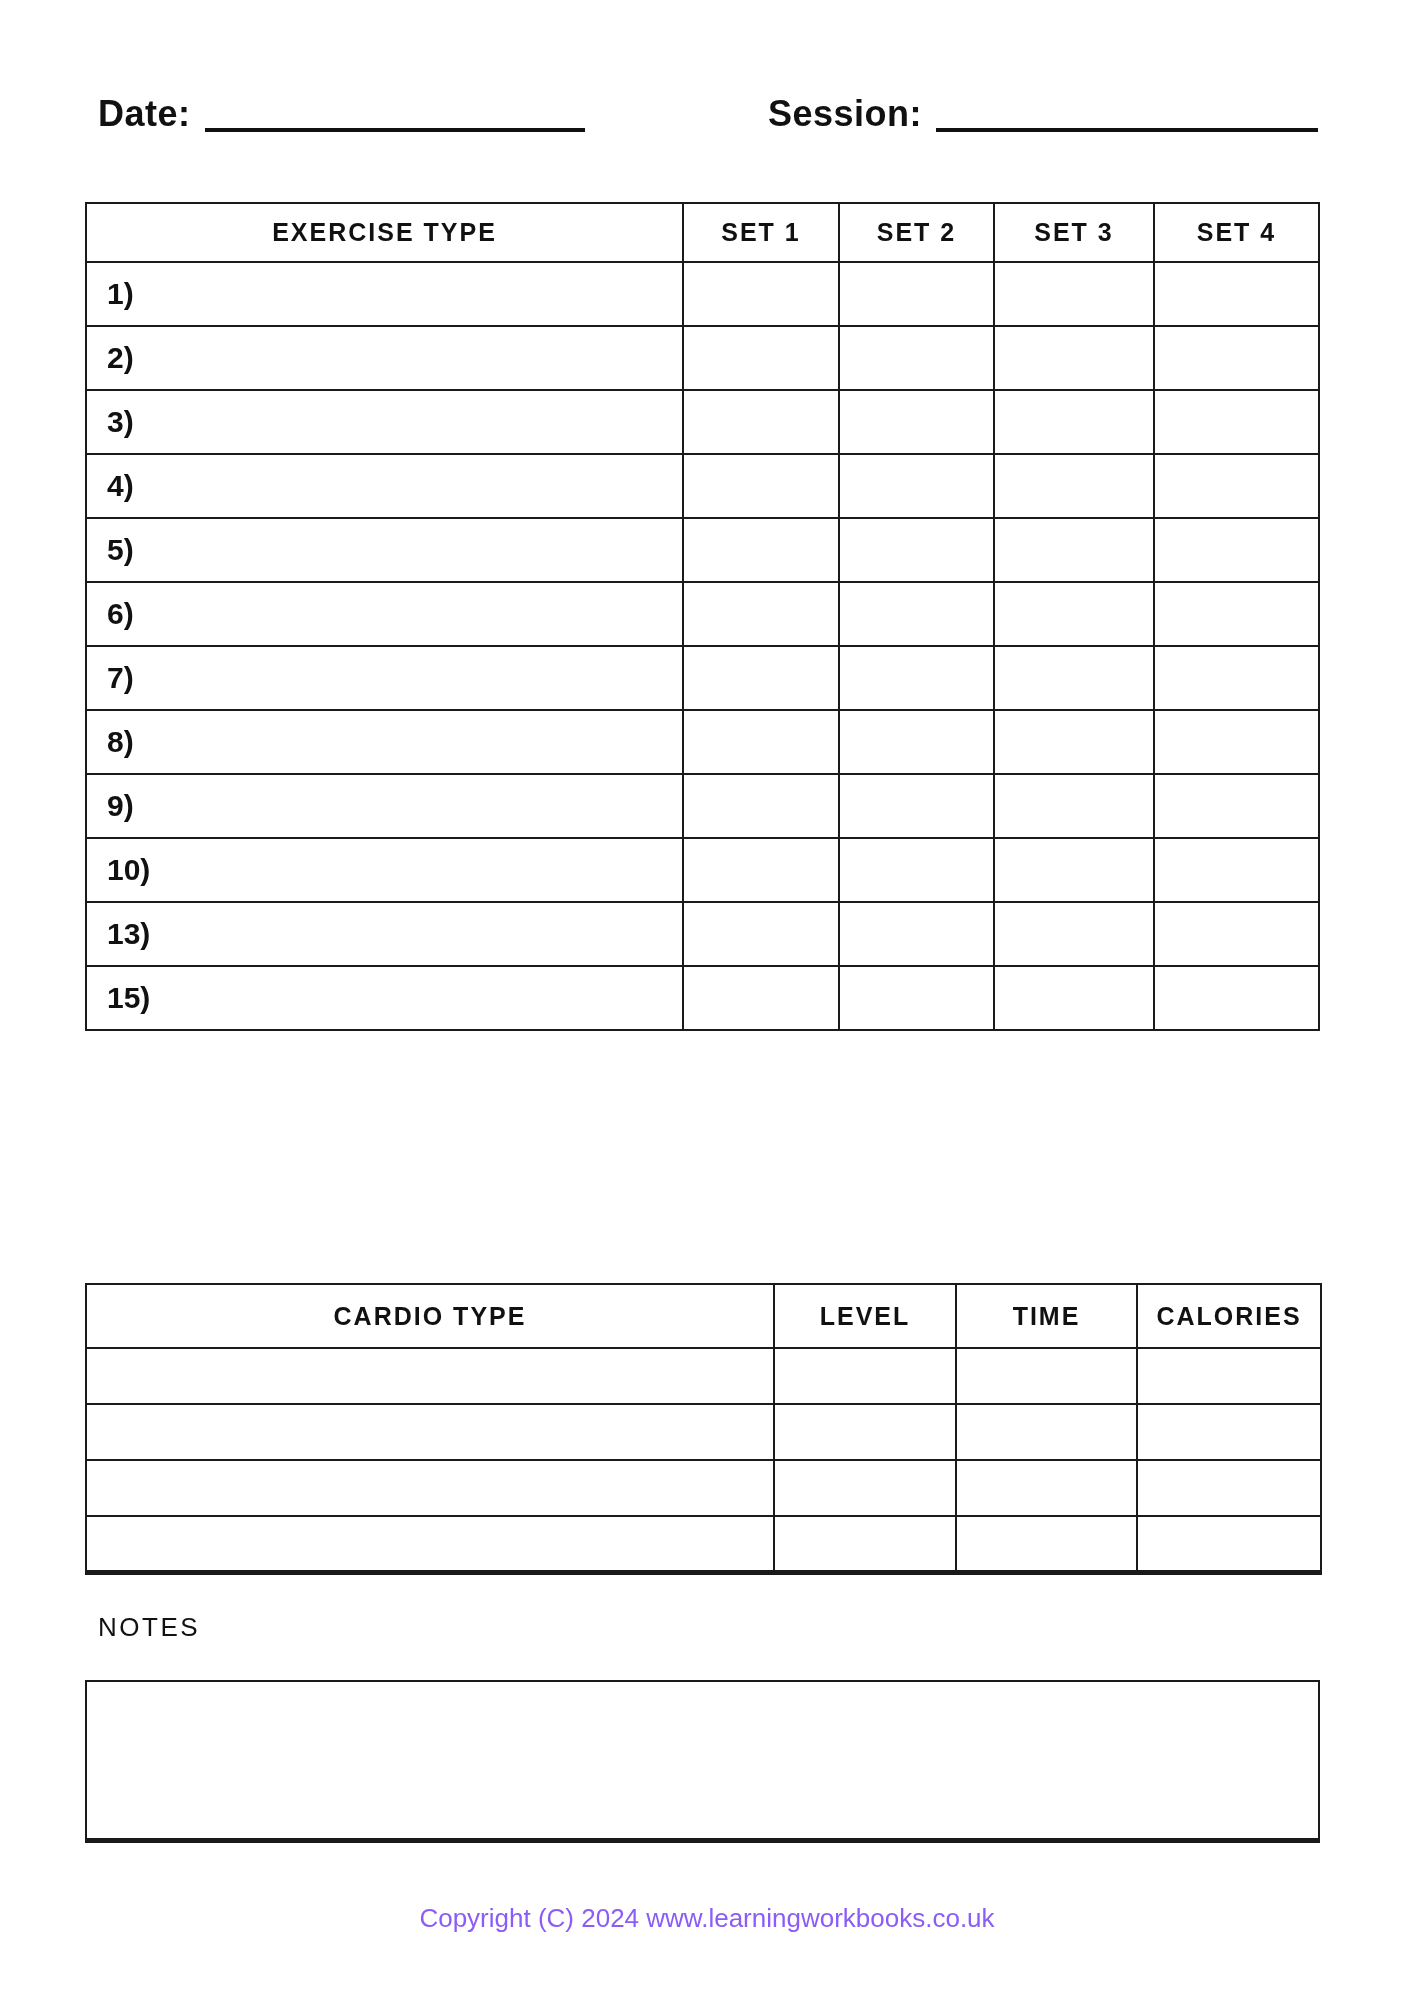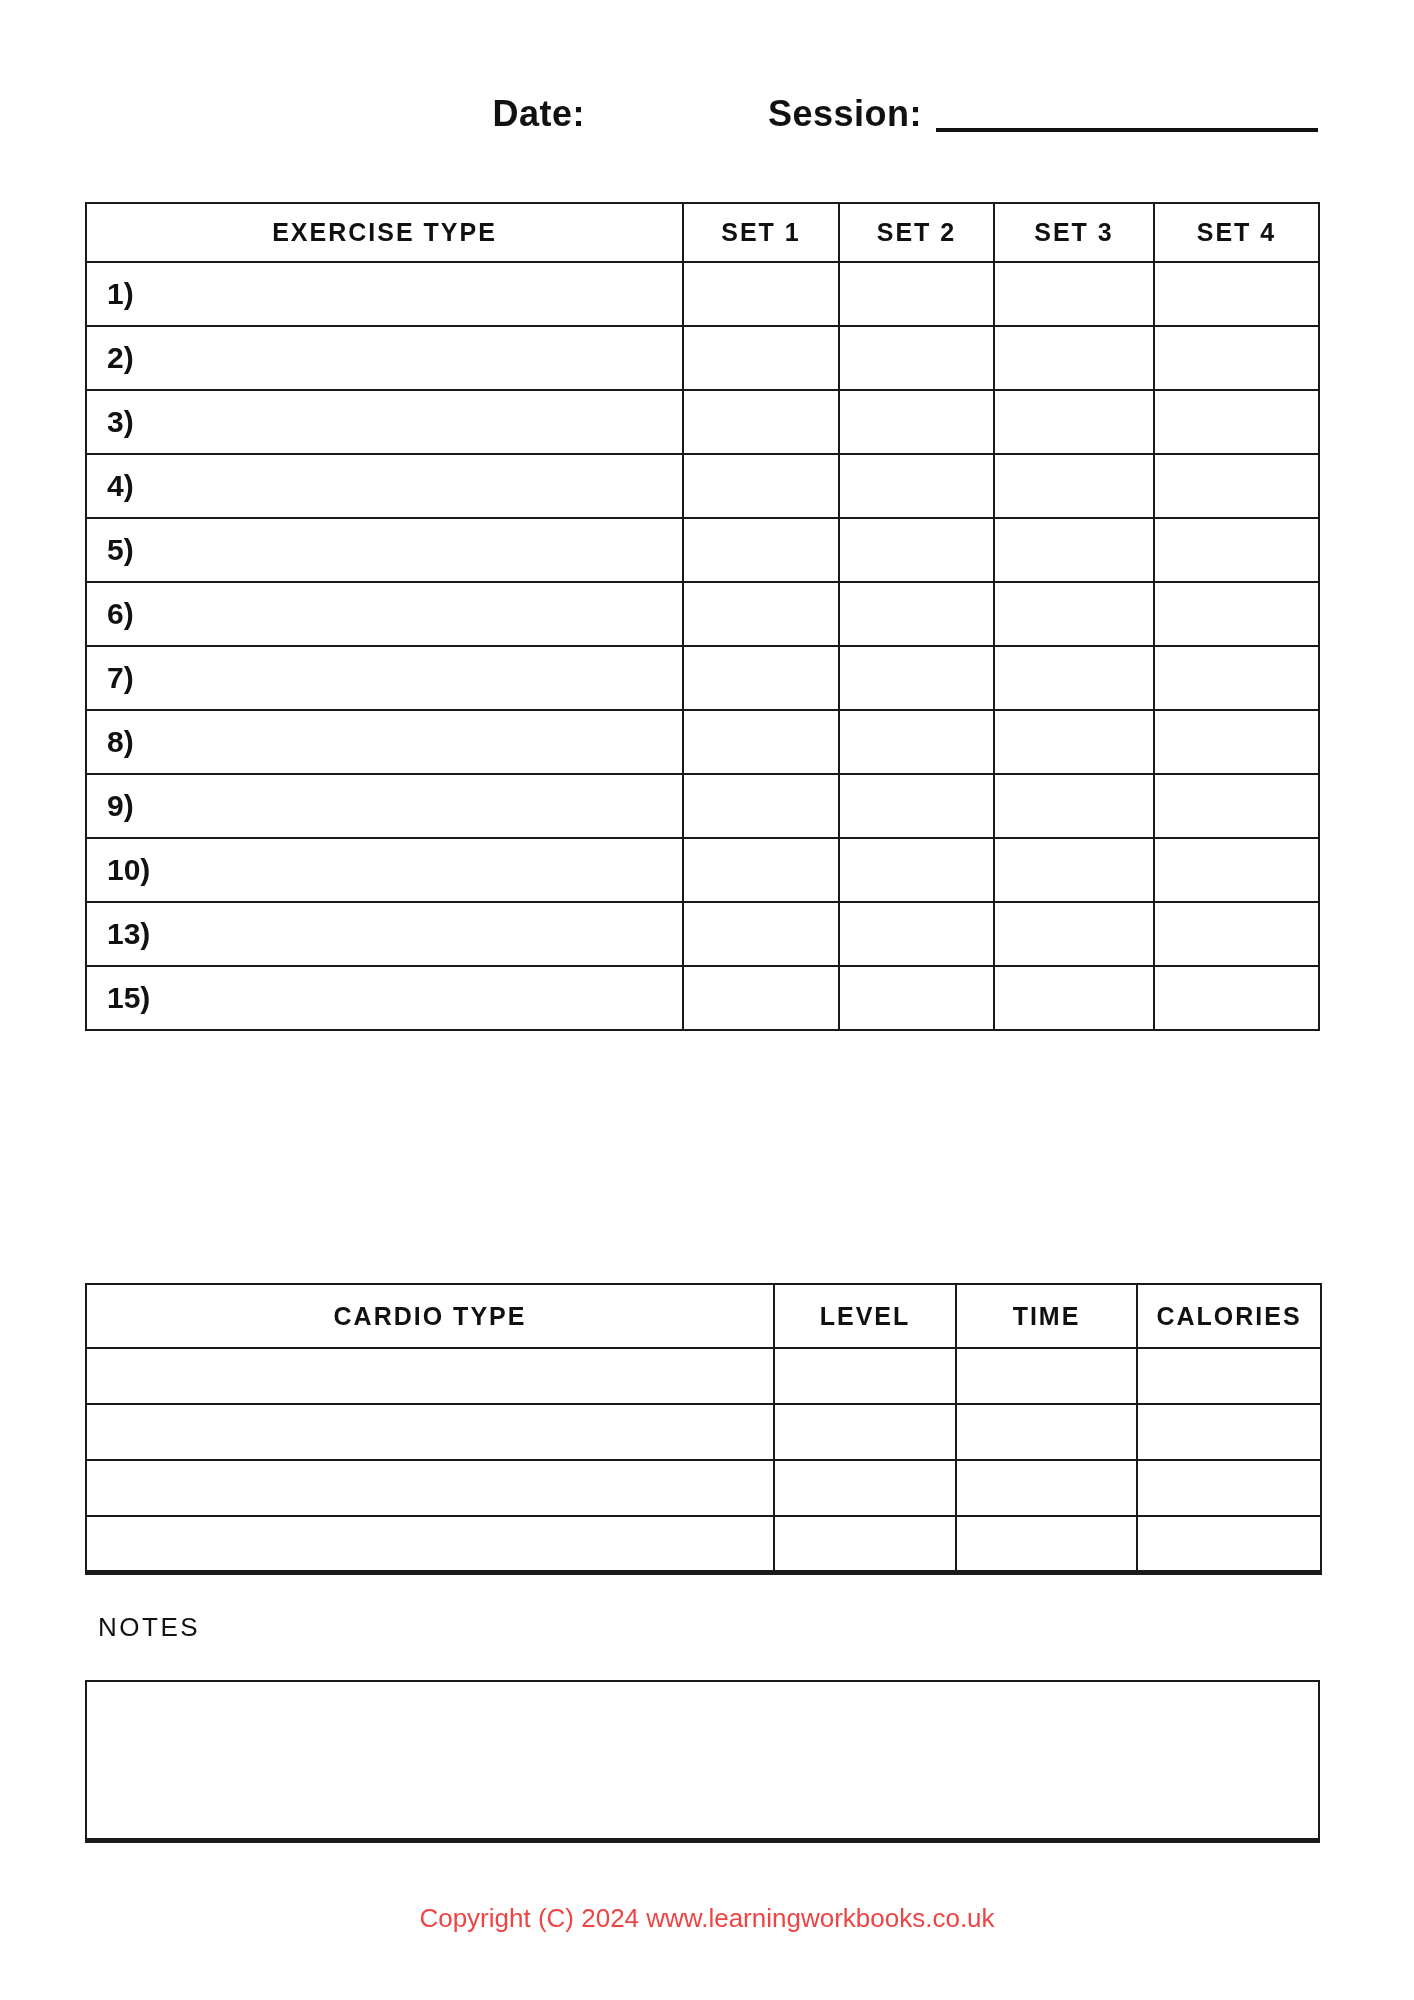--- a/index.html
+++ b/index.html
@@ -9,21 +9,21 @@
     margin:0 auto;
     background:#ffffff;
     color:#111111;
     font-family:"Liberation Sans", sans-serif;
     overflow:hidden;
   }
   
   .field{position:absolute;display:flex;align-items:flex-end;}
   .field-label{font-weight:700;font-size:36px;line-height:1;letter-spacing:.5px;white-space:nowrap;}
   .field-line{flex:1;margin-left:14px;border-bottom:4px solid #111111;height:8px;}
-  .date-field{left:98px;top:96px;width:487px;flex-direction:column;}
+  .date-field{left:98px;top:96px;width:487px;}
   .session-field{left:768px;top:96px;width:550px;}
 
   
   table{position:absolute;left:85px;border-collapse:collapse;table-layout:fixed;background:#ffffff;}
   th,td{border:2px solid #1a1a1a;padding:0;}
   th{font-size:25px;font-weight:700;letter-spacing:2px;text-align:center;vertical-align:middle;}
   .exercise-table{top:202px;width:1233px;}
   .exercise-table thead tr{height:59px;}
   .exercise-table tbody tr{height:64px;}
   .cardio-table{top:1283px;width:1235px;border-bottom:5px solid #1a1a1a;}
@@ -33,21 +33,21 @@
   .row-num{font-weight:700;font-size:30px;}
   .blank-cell{background:#ffffff;}
 
   
   .notes-label{position:absolute;left:98px;top:1612px;font-weight:400;font-size:26px;letter-spacing:2.5px;}
   .notes-box{position:absolute;left:85px;top:1680px;width:1231px;height:156px;
     border:2px solid #1a1a1a;border-bottom-width:5px;background:#ffffff;}
 
   
   .footer{position:absolute;left:0;top:1903px;width:100%;text-align:center;
-    font-size:26px;font-weight:400;color:#ef4444;}
+    font-size:26px;font-weight:400;color:#8b5cf6;}
 </style>
 </head>
 <body>
 
 <div class="page">
 
   <div class="field date-field">
     <span class="field-label">Date:</span>
     <span class="field-line"></span>
   </div>

